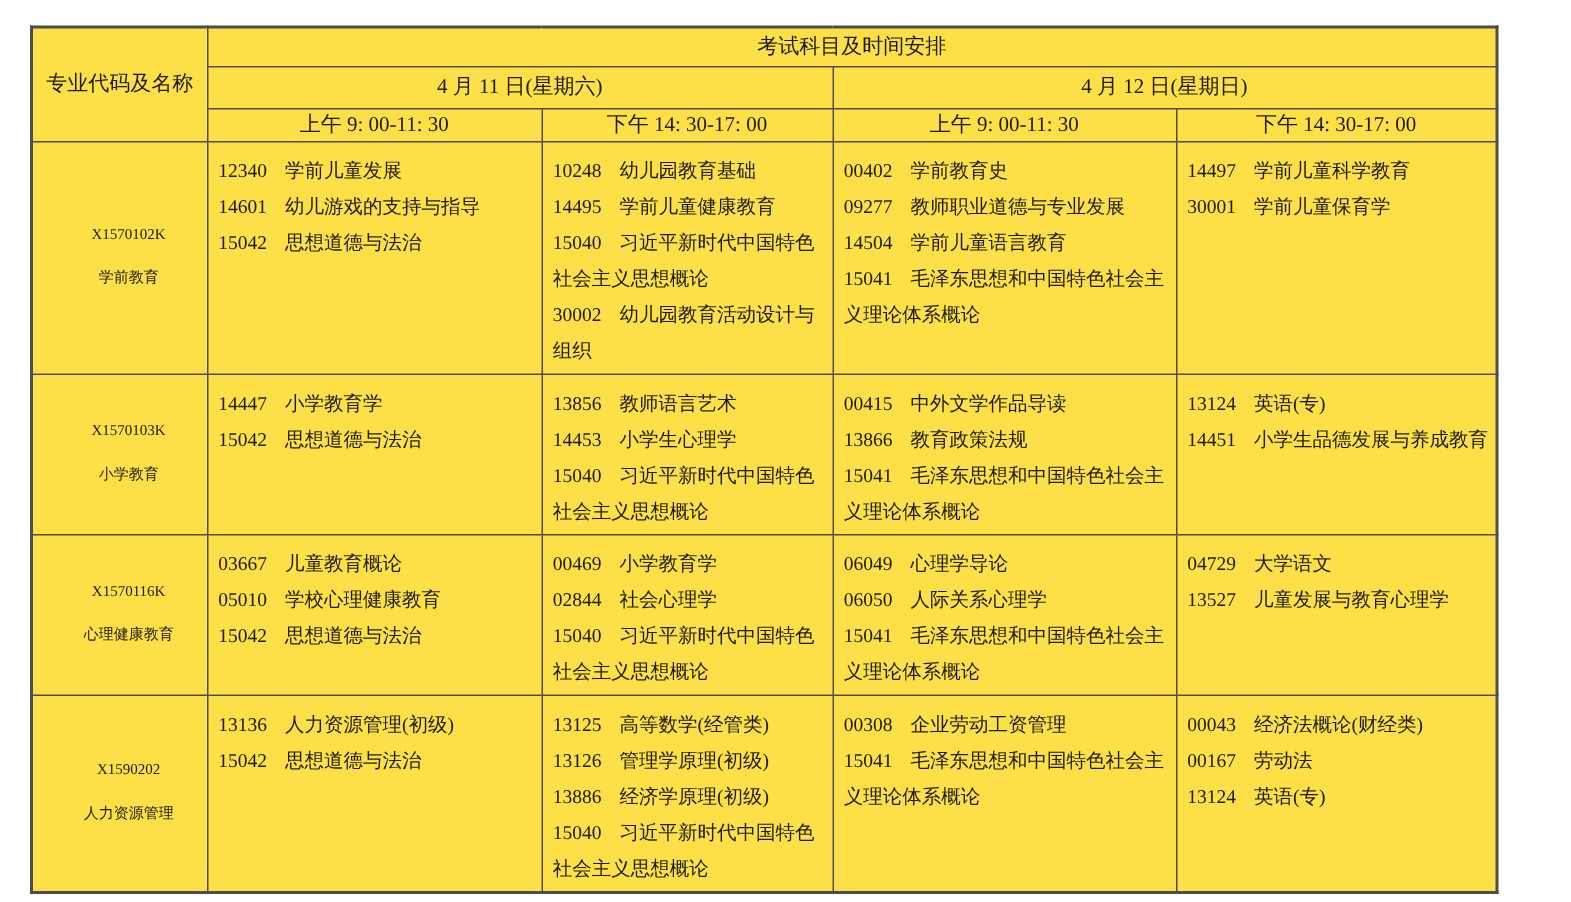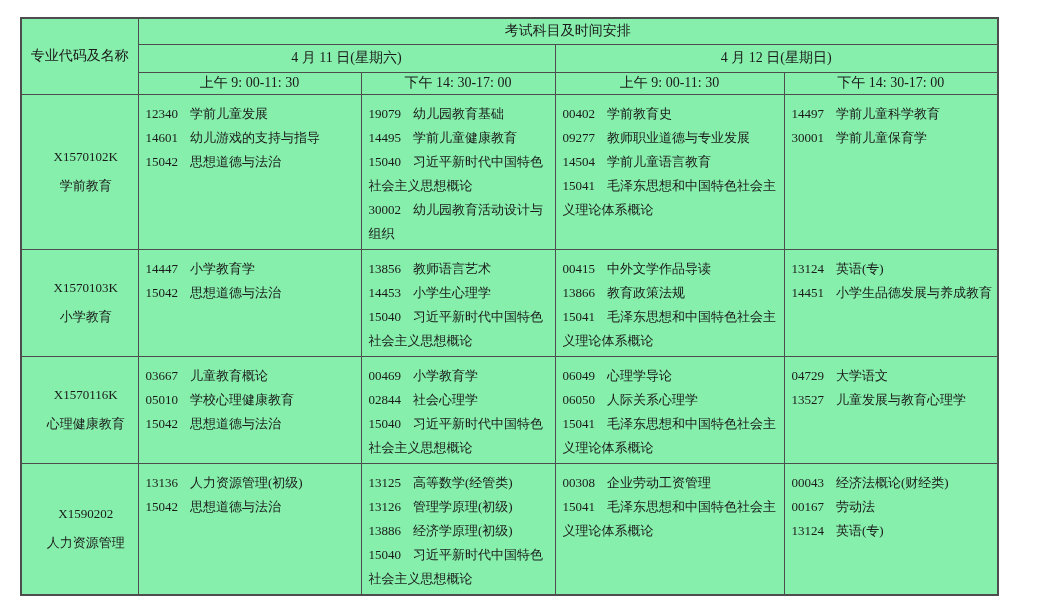--- a/index.html
+++ b/index.html
@@ -3,33 +3,33 @@
 <meta charset="utf-8">
 <style>
   *{margin:0;padding:0;box-sizing:border-box;}
   body{
     width:1047px;height:601px;background:#ffffff;position:relative;overflow:hidden;
     font-family:"Liberation Serif","DejaVu Serif",serif;color:#1a1a1a;
   }
   .sheet{position:absolute;left:20px;top:17px;}
   table{border-collapse:collapse;table-layout:fixed;border:2px solid #4d4d4d;}
   col.c0{width:117px}col.c1{width:223px}col.c2{width:194px}col.c3{width:229px}col.c4{width:214px}
-  th,td{border:1px solid #4d4d4d;font-weight:normal;background:#86efac;}
+  th,td{border:1px solid #4d4d4d;font-weight:normal;background:#fde047;}
   thead th{text-align:center;vertical-align:middle;font-size:14px;padding:0 2px;}
   tr.hr1 th{height:26px}
   tr.hr2 th{height:28px}
   tr.hr3 th{height:22px}
   tr.r0>td{height:155px}
   tr.r1>td{height:104px}
   tr.r2>td{height:102px}
   tr.r3>td{height:123px}
   td.subjects{vertical-align:top;text-align:left;padding:7px 4px 3px 7px;font-size:13px;}
   .en{line-height:24px;}
   .cd{margin-right:12px;}
-  td.major{text-align:center;vertical-align:middle;font-size:13px;padding-left:12px;}
+  td.major{text-align:center;vertical-align:middle;font-size:10px;padding-left:12px;}
   .mline{line-height:24px;}
   .mname{margin-top:5px;}
 </style>
 </head>
 <body>
 
 <div class="sheet">
   <table>
     <colgroup>
       <col class="c0">
@@ -59,21 +59,21 @@
         <td class="major">
           <div class="mline">X1570102K</div>
           <div class="mline mname">学前教育</div>
         </td>
         <td class="subjects">
           <div class="en"><span class="cd">12340</span><span>学前儿童发展</span></div>
           <div class="en"><span class="cd">14601</span><span>幼儿游戏的支持与指导</span></div>
           <div class="en"><span class="cd">15042</span><span>思想道德与法治</span></div>
         </td>
         <td class="subjects">
-          <div class="en"><span class="cd">19079</span><span>幼儿园教育基础</span></div>
+          <div class="en"><span class="cd">10248</span><span>幼儿园教育基础</span></div>
           <div class="en"><span class="cd">14495</span><span>学前儿童健康教育</span></div>
           <div class="en"><span class="cd">15040</span><span>习近平新时代中国特色社会主义思想概论</span></div>
           <div class="en"><span class="cd">30002</span><span>幼儿园教育活动设计与组织</span></div>
         </td>
         <td class="subjects">
           <div class="en"><span class="cd">00402</span><span>学前教育史</span></div>
           <div class="en"><span class="cd">09277</span><span>教师职业道德与专业发展</span></div>
           <div class="en"><span class="cd">14504</span><span>学前儿童语言教育</span></div>
           <div class="en"><span class="cd">15041</span><span>毛泽东思想和中国特色社会主义理论体系概论</span></div>
         </td>

